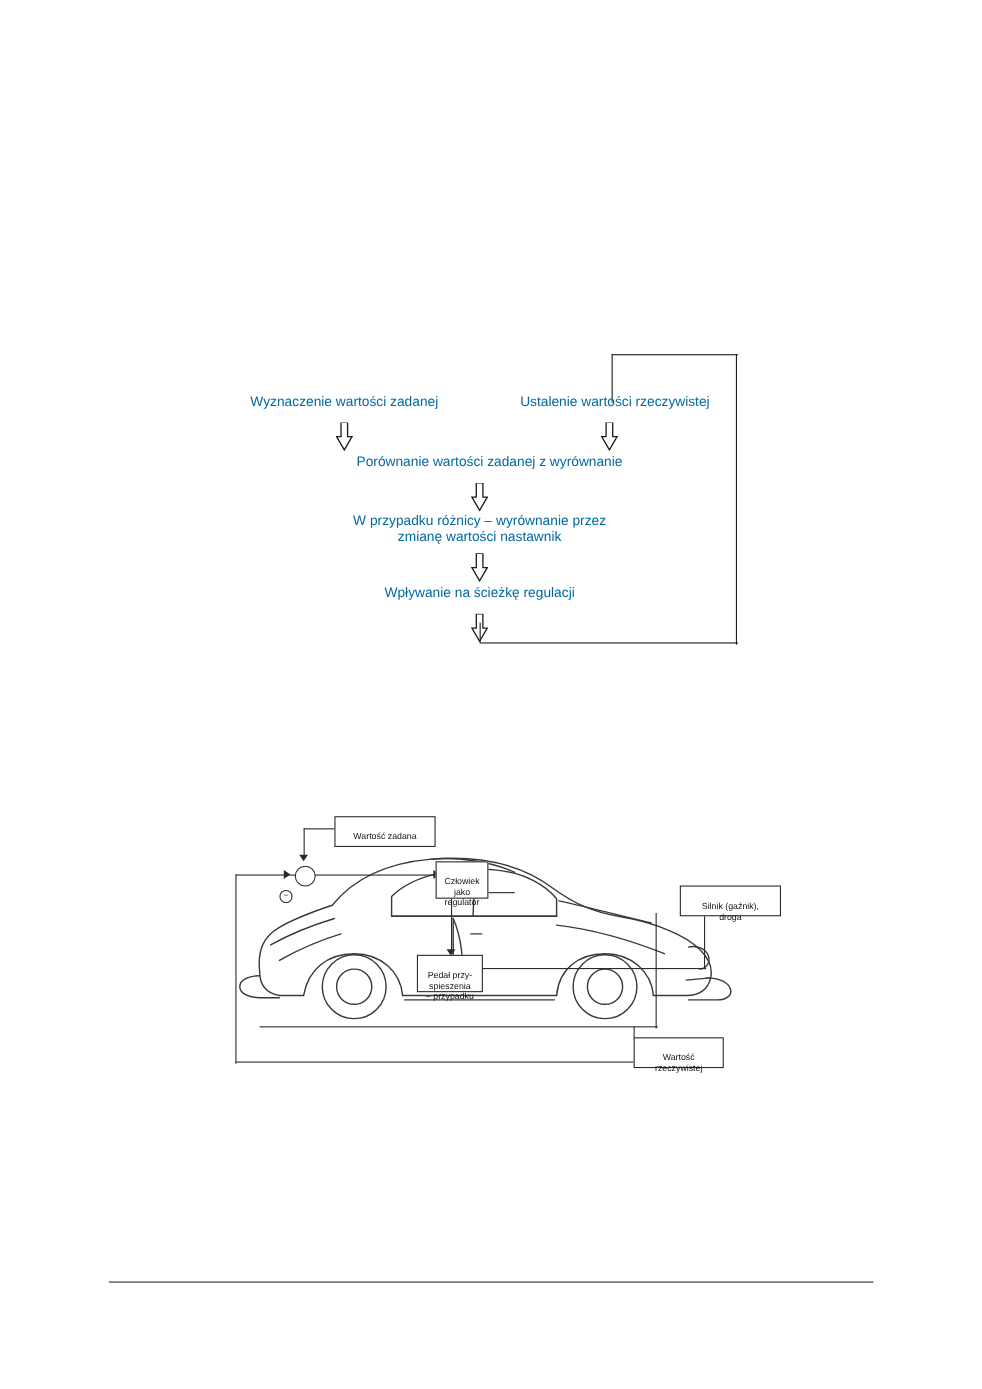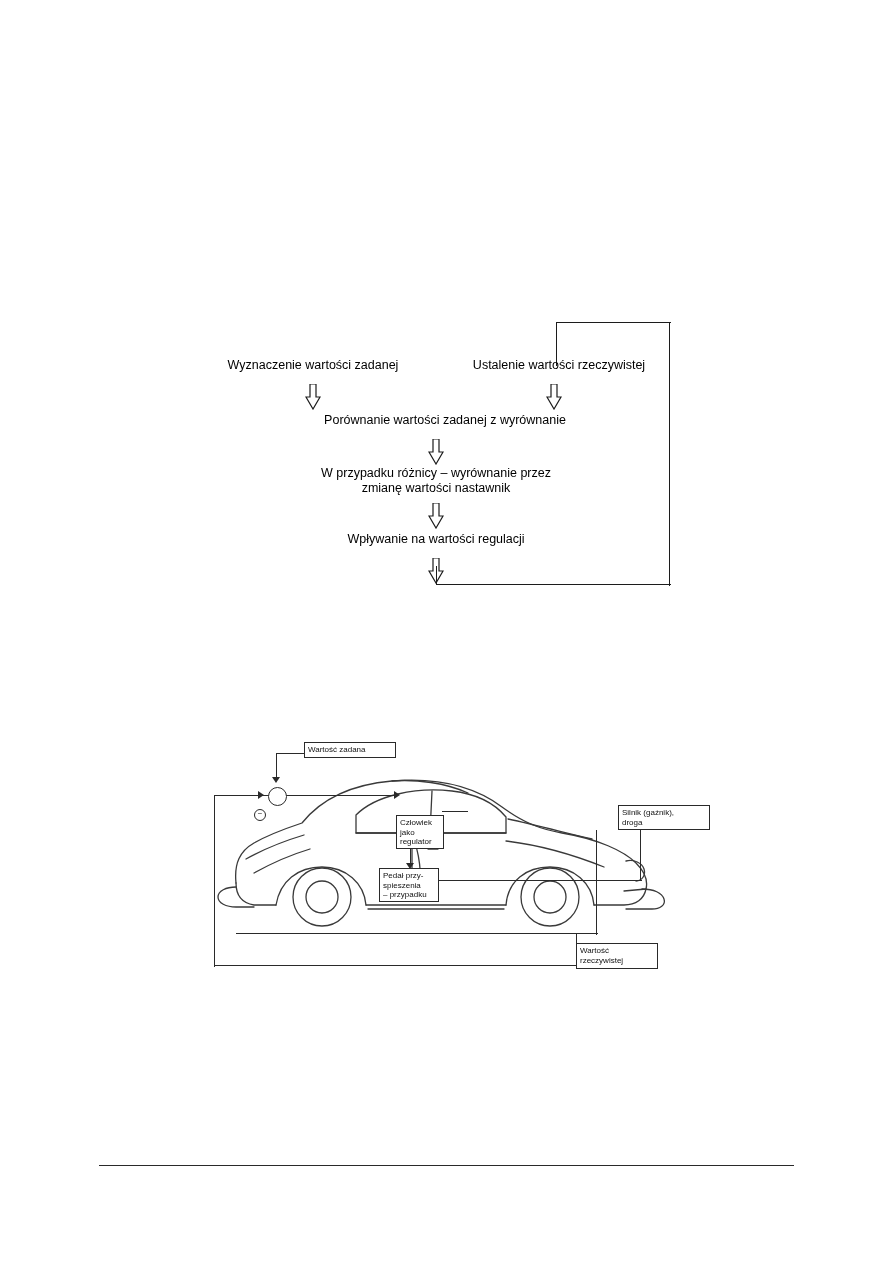--- a/index.html
+++ b/index.html
@@ -23,21 +23,21 @@
     top: 318px;
     width: 893px;
     height: 290px;
   }
   .flow-text {
     position: absolute;
     font-size: 12.5px;
     line-height: 15px;
     white-space: pre;
     text-align: center;
-    color: #000000;
+    color: #0369a1;
   }
   .flow-arrow {
     position: absolute;
     width: 16px;
     height: 26px;
   }
   .flow-arrow svg { display: block; }
 
   
   .loop-line {
@@ -52,24 +52,24 @@
     top: 735px;
     width: 500px;
     height: 260px;
   }
   .box {
     position: absolute;
     border: 1px solid #2a2a2a;
     background: #ffffff;
     font-size: 8px;
     line-height: 9.5px;
-    text-align: left;
+    text-align: center;
     color: #111;
     box-sizing: border-box;
-    padding: 2px 3px;
+    padding: 13px 3px;
     white-space: pre-line;
     z-index: 6;
   }
   .conn {
     position: absolute;
     background: #2a2a2a;
     z-index: 4;
   }
   .sum-circle {
     position: absolute;
@@ -158,21 +158,21 @@
 
   <div class="flow-text" style="left:236px; top:148px; width:400px;">W przypadku różnicy – wyrównanie przez
 zmianę wartości nastawnik</div>
 
   <div class="flow-arrow" style="left:428px; top:185px;">
     <svg width="16" height="26" viewBox="0 0 16 26">
       <polygon points="5,0 11,0 11,13 15,13 8,25 1,13 5,13" fill="none" stroke="#1c1c1c" stroke-width="1.2"></polygon>
     </svg>
   </div>
 
-  <div class="flow-text" style="left:236px; top:214px; width:400px;">Wpływanie na wartości regulacji</div>
+  <div class="flow-text" style="left:236px; top:214px; width:400px;">Wpływanie na ścieżkę regulacji</div>
 
   <div class="flow-arrow" style="left:428px; top:240px;">
     <svg width="16" height="26" viewBox="0 0 16 26">
       <polygon points="5,0 11,0 11,13 15,13 8,25 1,13 5,13" fill="none" stroke="#1c1c1c" stroke-width="1.2"></polygon>
     </svg>
   </div>
 </div>
 
 <div id="car-diagram">
 
@@ -248,21 +248,21 @@
   <div class="conn" style="left:18px; top:230px; width:440px; height:1.3px;"></div>
   <div class="conn" style="left:18px; top:60px; width:55px; height:1.3px;"></div>
   <div class="arrowhead ah-right" style="left:62px; top:56px;"></div>
 
   <div class="conn" style="left:380px; top:198px; width:1.3px; height:12px;"></div>
 
   <div class="conn" style="left:246px; top:76px; width:26px; height:1.3px;"></div>
 
   <div class="box" style="left:108px; top:7px; width:92px; height:16px;">Wartość zadana</div>
 
-  <div class="box" style="left:200px; top:48px; width:48px; height:34px;margin-top:32px;">Człowiek
+  <div class="box" style="left:200px; top:48px; width:48px; height:34px;">Człowiek
 jako
 regulator</div>
 
   <div class="box" style="left:183px; top:133px; width:60px; height:34px;">Pedał przy-
 spieszenia
 – przypadku</div>
 
   <div class="box" style="left:398px; top:70px; width:92px; height:25px;margin-left:24px;">Silnik (gaźnik),
 droga</div>
 

